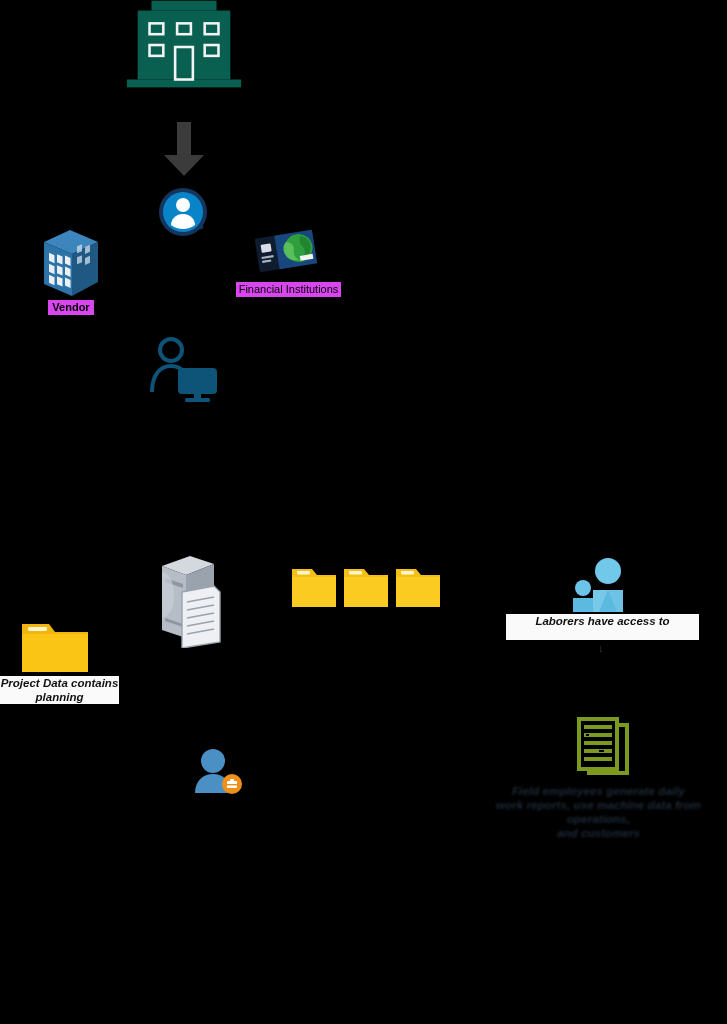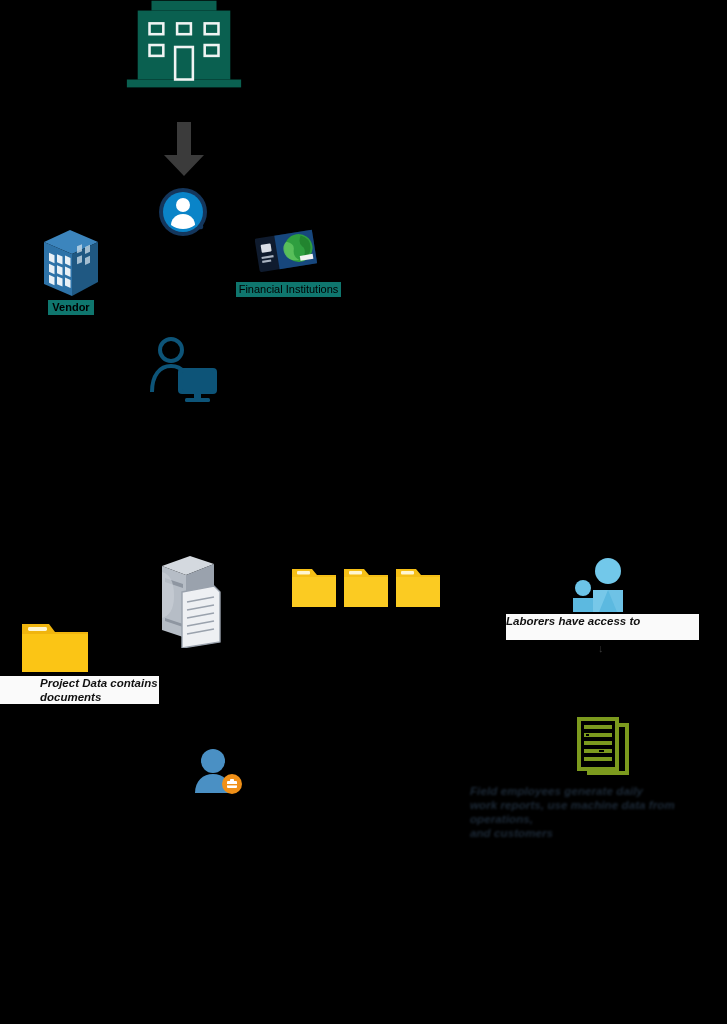--- a/index.html
+++ b/index.html
@@ -14,38 +14,38 @@
     height: 1024px;
     background: #000000;
     overflow: hidden;
     font-family: "Liberation Sans", sans-serif;
   }
   .node { position: absolute; }
 
   
   .label-chip {
     position: absolute;
-    background: #0f766e;
+    background: #d946ef;
     color: #000000;
     font-size: 11px;
     line-height: 13px;
     font-family: "Liberation Sans", sans-serif;
     text-align: center;
     white-space: nowrap;
     padding: 1px 2px;
   }
   .callout {
     position: absolute;
     background: #fafafa;
     color: #111111;
     font-style: italic;
     font-weight: bold;
     font-size: 11.5px;
     line-height: 14px;
-    text-align: left;
+    text-align: center;
     font-family: "Liberation Sans", sans-serif;
   }
   .callout.blurry {
     background: transparent;
     color: #1d2a38;
     filter: blur(1.15px);
     letter-spacing: 0.1px;
   }
 
   
@@ -225,23 +225,23 @@
     </svg>
   </div>
 
   <div class="node" style="left:22px; top:620px;">
     <svg width="68" height="54" viewBox="0 0 68 54">
       <path d="M0 4 H27 L33 12 H66 V52 H0 Z" fill="#f0b50e"></path>
       <path d="M0 14 H66 V52 H0 Z" fill="#fbc515"></path>
       <rect x="6" y="7" width="19" height="4" rx="1.4" fill="#fff6d0"></rect>
     </svg>
   </div>
-  <div class="callout" style="left:0px; top:676px; width:119px;padding-left:40px;">
+  <div class="callout" style="left:0px; top:676px; width:119px;">
     <div>Project Data contains</div>
-    <div>documents</div>
+    <div>planning</div>
   </div>
 
   <div class="node" style="left:572px; top:558px;">
     <svg width="60" height="54" viewBox="0 0 60 54">
 
       <circle cx="11" cy="30" r="8" fill="#6cc4e8"></circle>
       <path d="M1 40 h20 v14 H1 Z" fill="#5cb9e0"></path>
 
       <circle cx="36" cy="13" r="13" fill="#72c8ea"></circle>
       <path d="M21 32 h30 v22 H21 Z" fill="#5cb9e0"></path>

